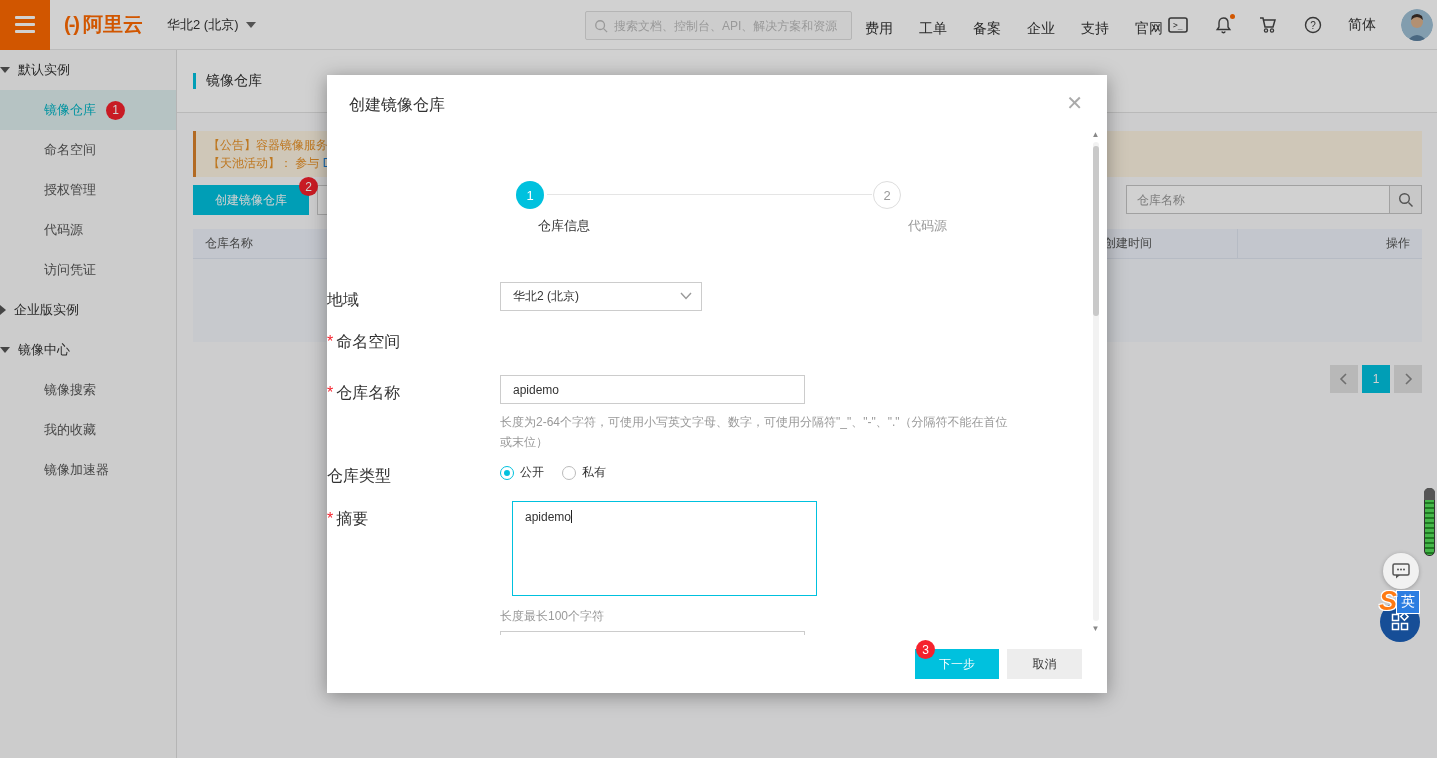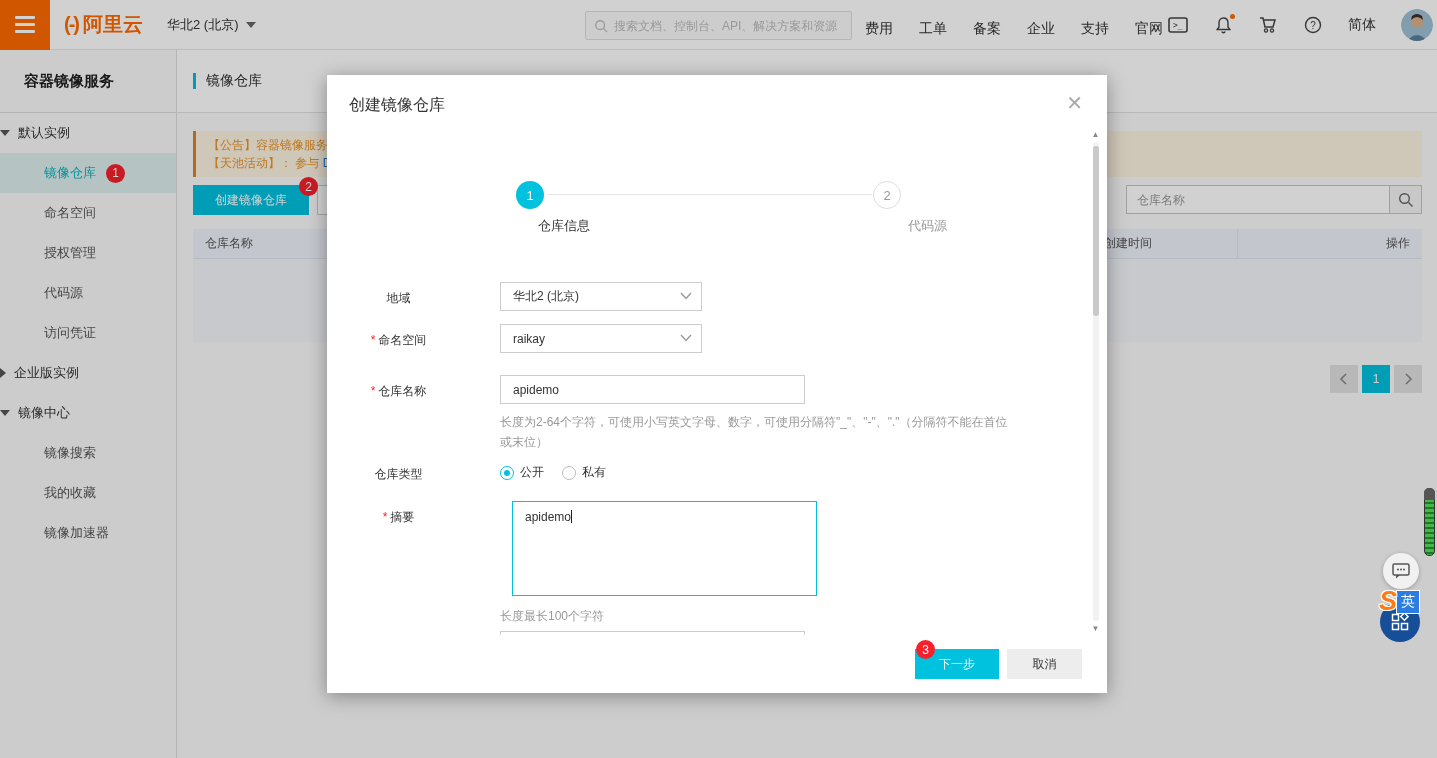--- a/index.html
+++ b/index.html
@@ -70,21 +70,21 @@
   .modal-title { position:absolute; left:22px; top:20px; font-size:16px; color:#333; }
   .modal-close { position:absolute; right:24px; top:18px; font-size:20px; color:#aaa; cursor:pointer; line-height:1; }
   .modal-body { position:absolute; left:0; top:53px; width:780px; height:507px; overflow:hidden; }
   .steps { position:absolute; left:0; top:25px; width:780px; height:80px; }
   .step-line { position:absolute; left:220px; top:41px; width:325px; height:1px; background:#e5e5e5; }
   .step-circle { position:absolute; width:28px; height:28px; border-radius:50%; display:flex; align-items:center; justify-content:center; font-size:13px; top:28px; }
   .step-circle.active { background:#00C1DE; color:#fff; }
   .step-circle.idle { background:#fff; border:1px solid #ddd; color:#999; }
   .step-label { position:absolute; top:64px; width:120px; text-align:right; font-size:13px; }
   .form-row { position:absolute; left:0; display:flex; width:780px; }
-  .form-label { width:143px; text-align:center; font-size:12px; color:#333; padding-top:8px; }
+  .form-label { width:143px; text-align:left; font-size:16px; color:#333; padding-top:8px; }
   .req { color:#f5222d; margin-right:3px; }
   .form-field { margin-left:30px; }
   .select { position:relative; width:202px; height:29px; border:1px solid #ccc; display:flex; align-items:center; padding:0 28px 0 12px; font-size:12px; color:#333; cursor:pointer; background:#fff; }
   .select .chev { position:absolute; right:9px; top:9px; }
   .text-input { width:305px; height:29px; border:1px solid #ccc; padding:0 12px; font-size:12px; color:#333; outline:none; font-family:inherit; }
   .hint { font-size:12px; color:#999; line-height:20px; width:515px; }
   .radio-row { display:flex; align-items:center; gap:18px; padding-top:6px; }
   .radio { display:flex; align-items:center; gap:6px; font-size:12px; color:#333; cursor:pointer; }
   .radio-dot { width:14px; height:14px; border-radius:50%; border:1px solid #bbb; background:#fff; position:relative; }
   .radio-dot.on { border-color:#00C1DE; }
@@ -176,21 +176,20 @@
             <circle cx="16" cy="16" r="16" fill="#9fc0d5"></circle>
             <circle cx="16" cy="13" r="6" fill="#d9b08c"></circle>
             <path d="M10 11 q6 -6 12 0 l-1 -4 q-5 -4 -10 0 Z" fill="#3a2e28"></path>
             <path d="M6 32 q10 -12 20 0 Z" fill="#5b7f9e"></path>
           </svg>
       </div>
     </div>
   </div>
 
   <div class="sidebar">
-    <div class="sidebar-title">容器镜像服务</div>
     <div class="side-group">
       <span class="tri-down"></span>
       <span>默认实例</span>
     </div>
     <div class="side-item active">
       <span>镜像仓库</span>
       <span class="badge">1</span>
     </div>
     <div class="side-item">
       <span>命名空间</span>
@@ -295,28 +294,20 @@
             <span>华北2 (北京)</span>
             <svg class="chev" width="12" height="8" viewBox="0 0 12 8">
                 <polyline points="1,1 6,6.5 11,1" fill="none" stroke="#999" stroke-width="1.4"></polyline>
               </svg>
           </div>
         </div>
       </div>
 
       <div class="form-row" style="top:196px;">
         <div class="form-label"><span class="req">*</span><span>命名空间</span></div>
-        <div class="form-field">
-          <div class="select">
-            <span>raikay</span>
-            <svg class="chev" width="12" height="8" viewBox="0 0 12 8">
-                <polyline points="1,1 6,6.5 11,1" fill="none" stroke="#999" stroke-width="1.4"></polyline>
-              </svg>
-          </div>
-        </div>
       </div>
 
       <div class="form-row" style="top:247px;">
         <div class="form-label"><span class="req">*</span><span>仓库名称</span></div>
         <div class="form-field">
           <input class="text-input" type="text" value="apidemo" style="">
         </div>
       </div>
 
       <div class="form-row" style="top:284px;">

